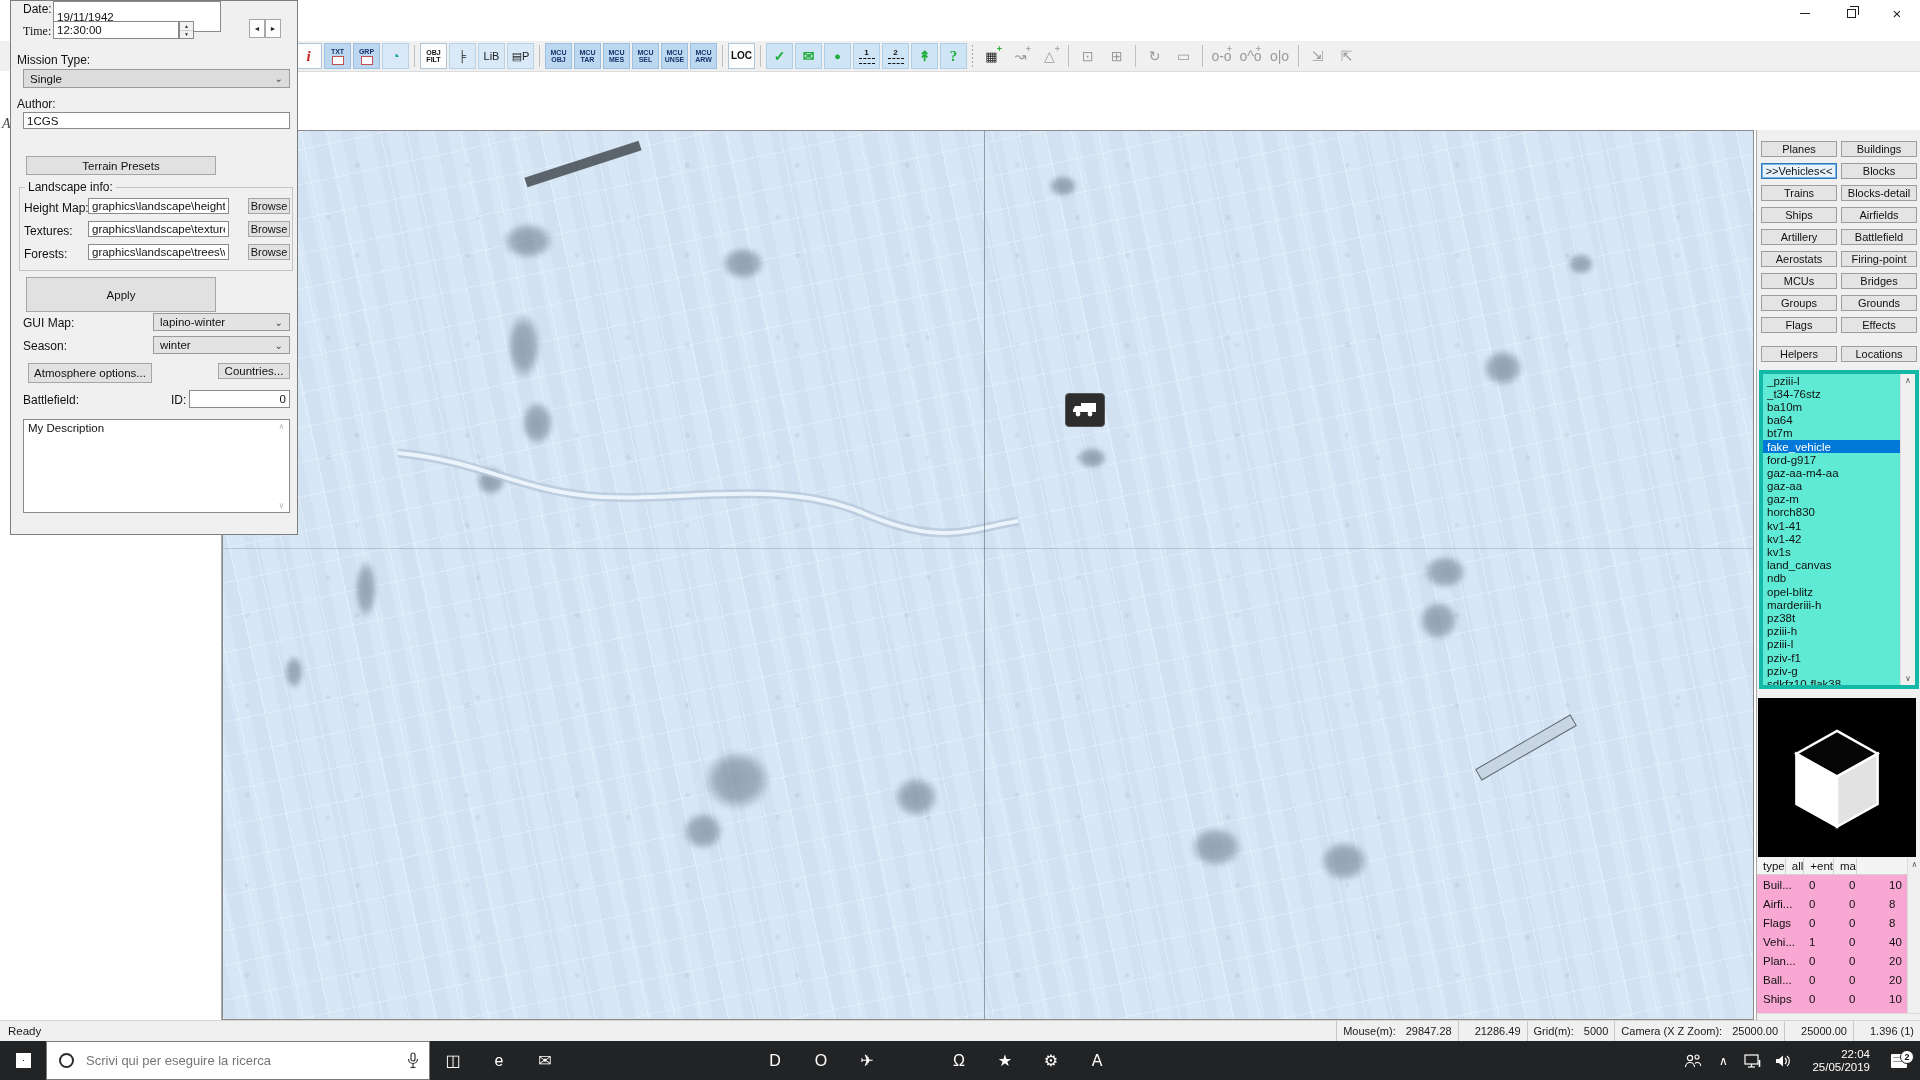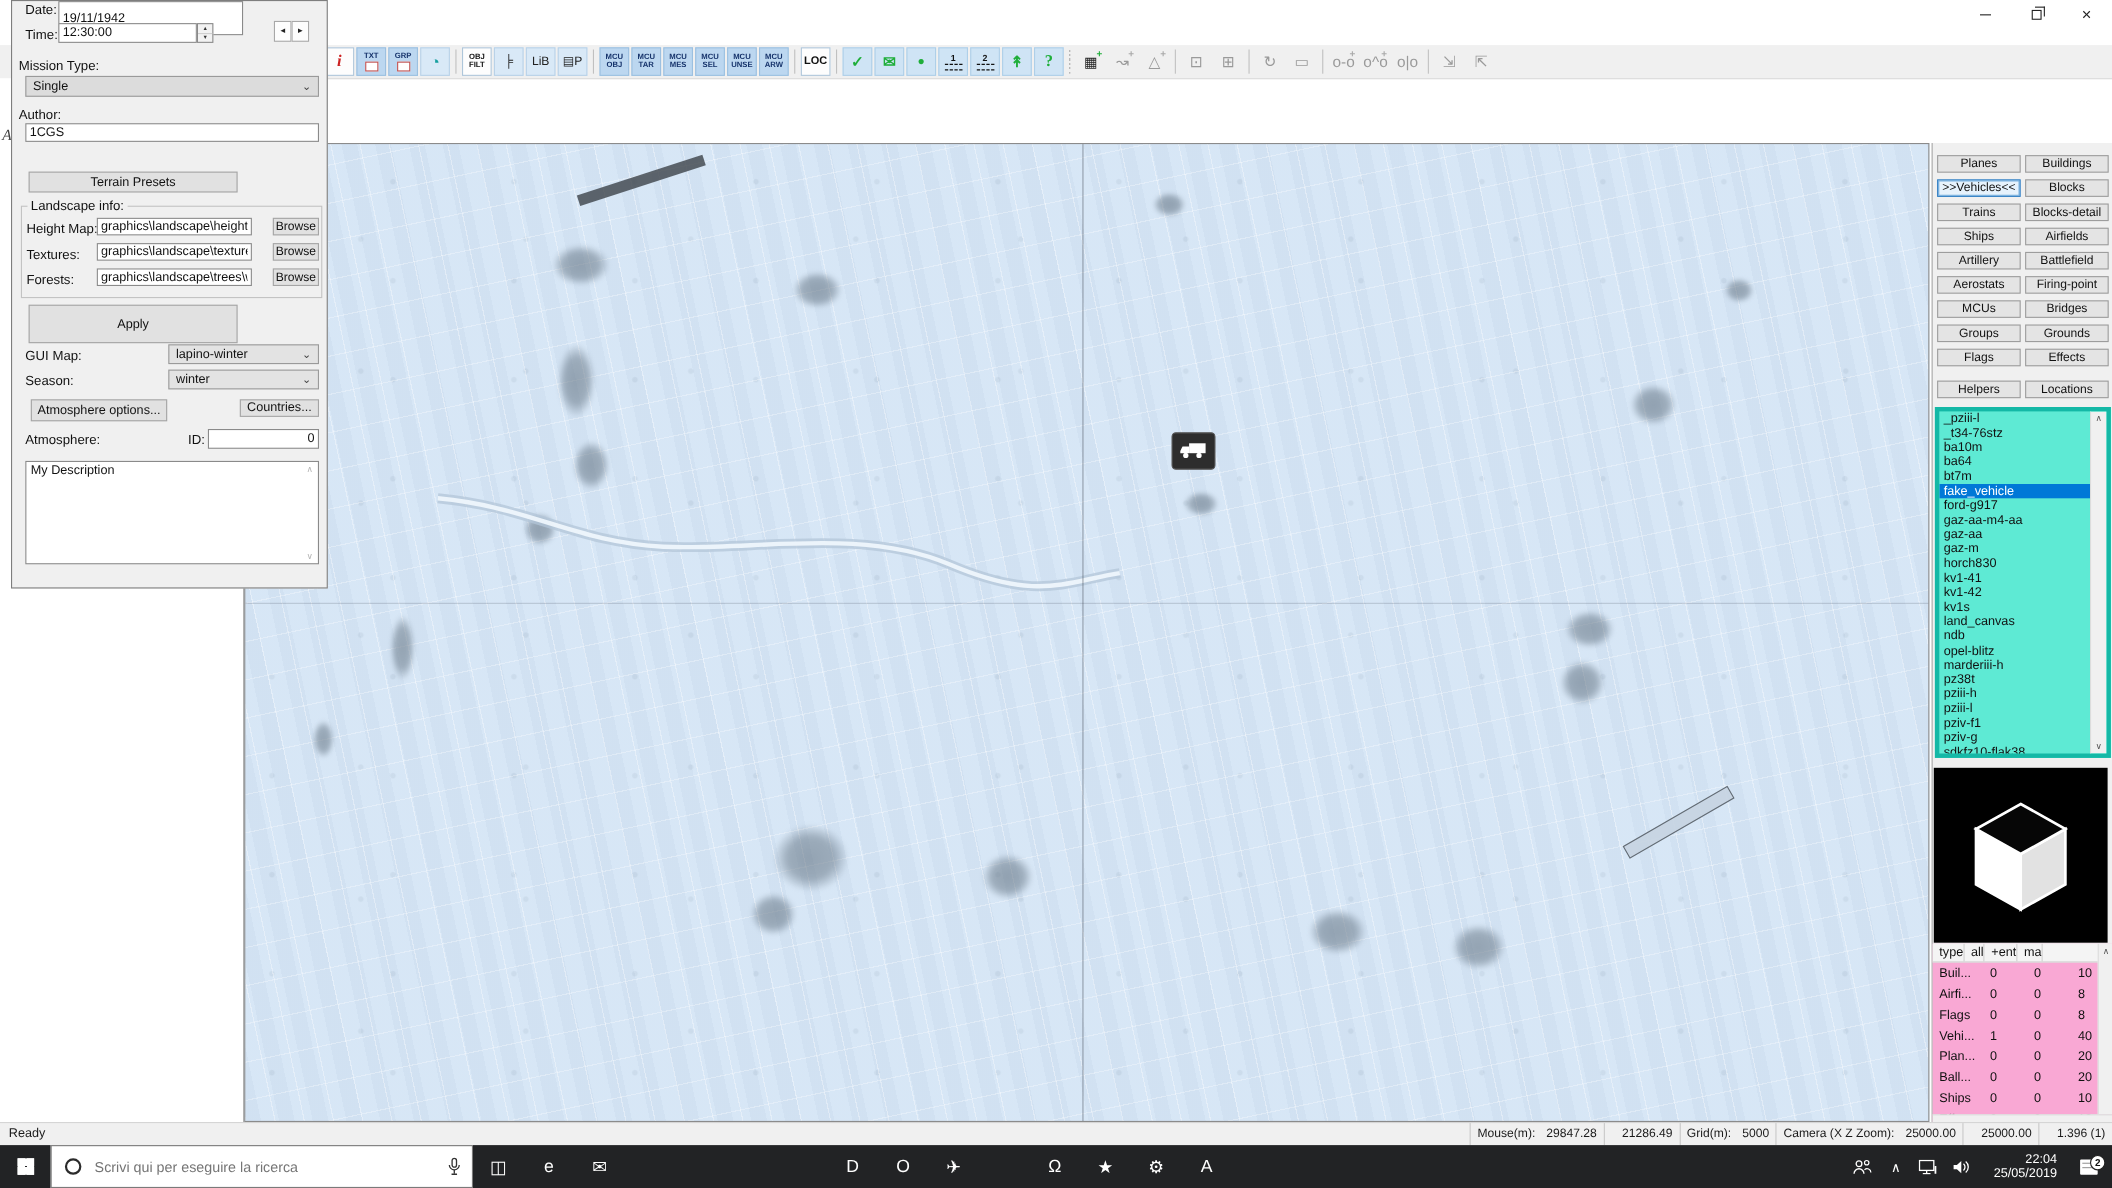--- a/index.html
+++ b/index.html
@@ -510,21 +510,21 @@
       <div class="tbl-vscroll">
           <span>∧</span>
         </div>
       <div class="tbl-hscroll"></div>
     </div>
   </div>
 
   <div class="dialog">
     <div class="dlg-label" style="left:12px;top:1px;">Date:</div>
     <input class="dlg-input" style="left: 42px; top: 0px; width: 168px; height: 31px;" value="19/11/1942">
-    <div class="dlg-label" style="left:12px;top:23px;">Time:</div>
+    <div class="dlg-label" style="left:12px;top:23px;font-family:Liberation Serif, serif;">Time:</div>
     <input class="dlg-input" style="left: 42px; top: 20px; width: 126px; height: 18px;" value="12:30:00">
     <div class="spinner" style="left:168px;top:20px;height:18px;">
       <span style="font-size:5px;">▲</span>
       <span style="font-size:5px;">▼</span>
     </div>
     <div class="nav-arrow" style="left:238px;top:18px;">◄</div>
     <div class="nav-arrow" style="left:254px;top:18px;">►</div>
 
     <div class="dlg-label" style="left:6px;top:52px;">Mission Type:</div>
     <div class="combo" style="left:12px;top:68px;width:267px;height:19px;background:#dcdcdc;">
@@ -561,21 +561,21 @@
     </div>
     <div class="dlg-label" style="left:12px;top:338px;">Season:</div>
     <div class="combo" style="left:142px;top:335px;width:137px;height:18px;">
       <span>winter</span>
       <span class="chev">⌄</span>
     </div>
 
     <div class="dlg-btn" style="left:17px;top:362px;width:124px;height:20px;">Atmosphere options...</div>
     <div class="dlg-btn" style="left:207px;top:362px;width:72px;height:16px;">Countries...</div>
 
-    <div class="dlg-label" style="left:12px;top:392px;">Atmosphere:</div>
+    <div class="dlg-label" style="left:12px;top:392px;">Battlefield:</div>
     <div class="dlg-label" style="left:160px;top:392px;">ID:</div>
     <input class="dlg-input" style="left: 178px; top: 389px; width: 101px; height: 18px; text-align: right;" value="0">
 
     <textarea class="desc-area" style="">My Description</textarea>
     <div class="desc-scroll">
       <span>∧</span>
       <span>∨</span>
     </div>
   </div>
 

